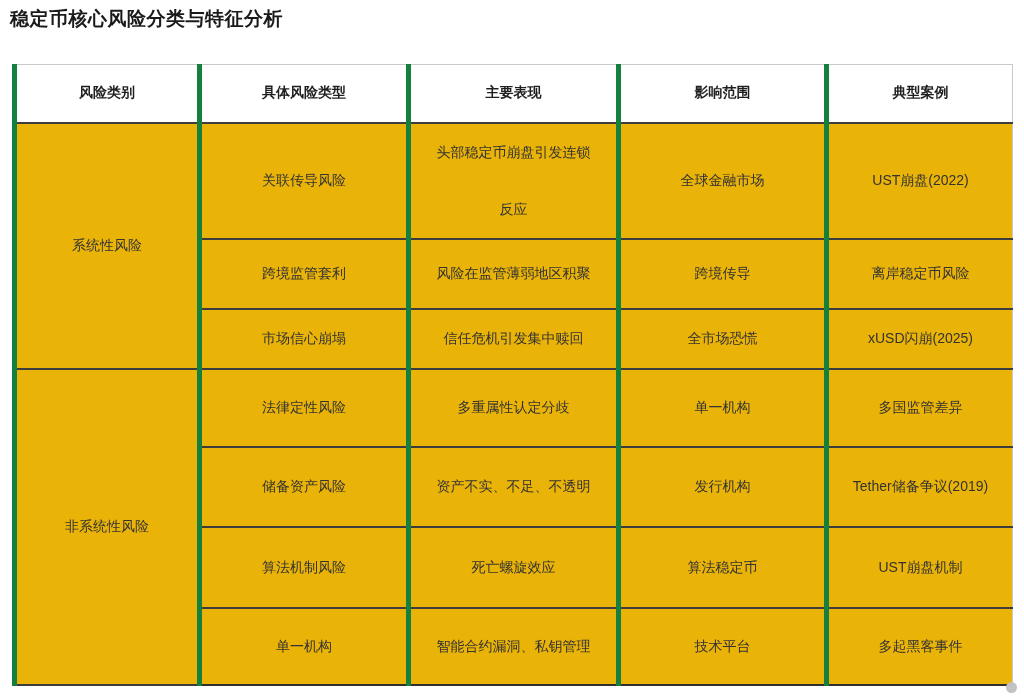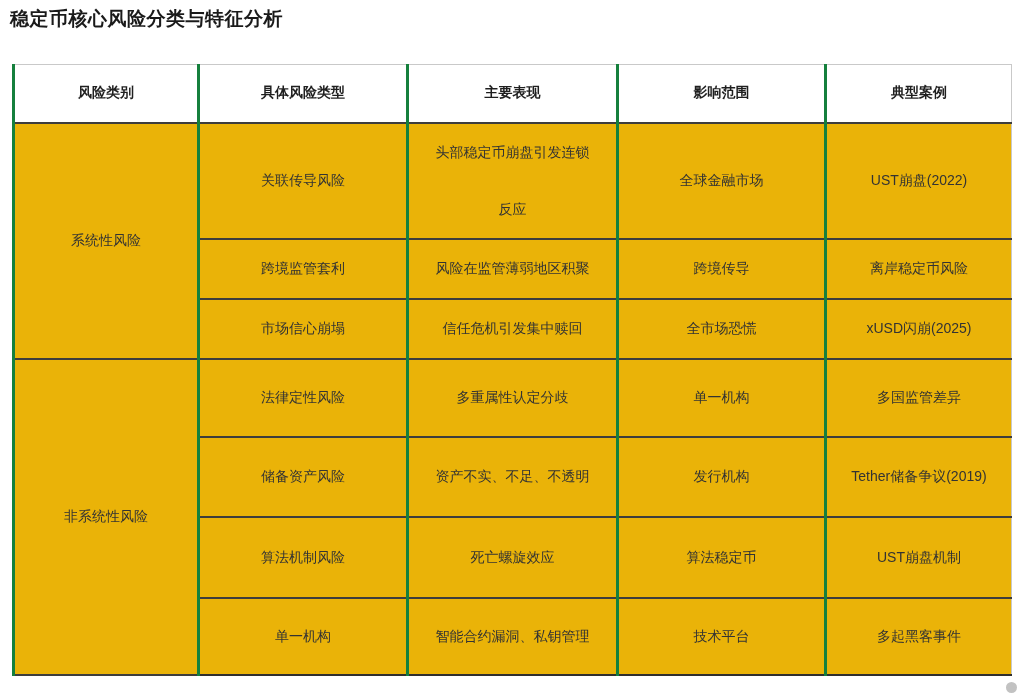--- a/index.html
+++ b/index.html
@@ -31,21 +31,21 @@
     width: 998px;
     border-collapse: collapse;
     table-layout: fixed;
     border-top: 1px solid #c9c9c9;
     border-left: 1px solid #c9c9c9;
     border-right: 1px solid #c9c9c9;
     border-bottom: 2px solid #2f2f2f;
   }
   table.risk-table th,
   table.risk-table td {
-    border-left: 3px solid #15803d;
+    border-left: 5px solid #15803d;
     border-right: 1px solid #c9c9c9;
     text-align: center;
     vertical-align: middle;
     overflow: hidden;
   }
   table.risk-table th {
     font-size: 14px;
     font-weight: bold;
     color: #1f1f1f;
     border-top: 1px solid #c9c9c9;
@@ -105,21 +105,21 @@
     <tbody>
 
       <tr style="height:114px">
         <td class="category-cell" rowspan="3">系统性风险</td>
         <td>关联传导风险</td>
         <td>头部稳定币崩盘引发连锁
 反应</td>
         <td>全球金融市场</td>
         <td>UST崩盘(2022)</td>
       </tr>
-      <tr class="sep" style="height:60px">
+      <tr class="sep" style="height:70px">
         <td>跨境监管套利</td>
         <td>风险在监管薄弱地区积聚</td>
         <td>跨境传导</td>
         <td>离岸稳定币风险</td>
       </tr>
       <tr class="sep" style="height:60px">
         <td>市场信心崩塌</td>
         <td>信任危机引发集中赎回</td>
         <td>全市场恐慌</td>
         <td>xUSD闪崩(2025)</td>

